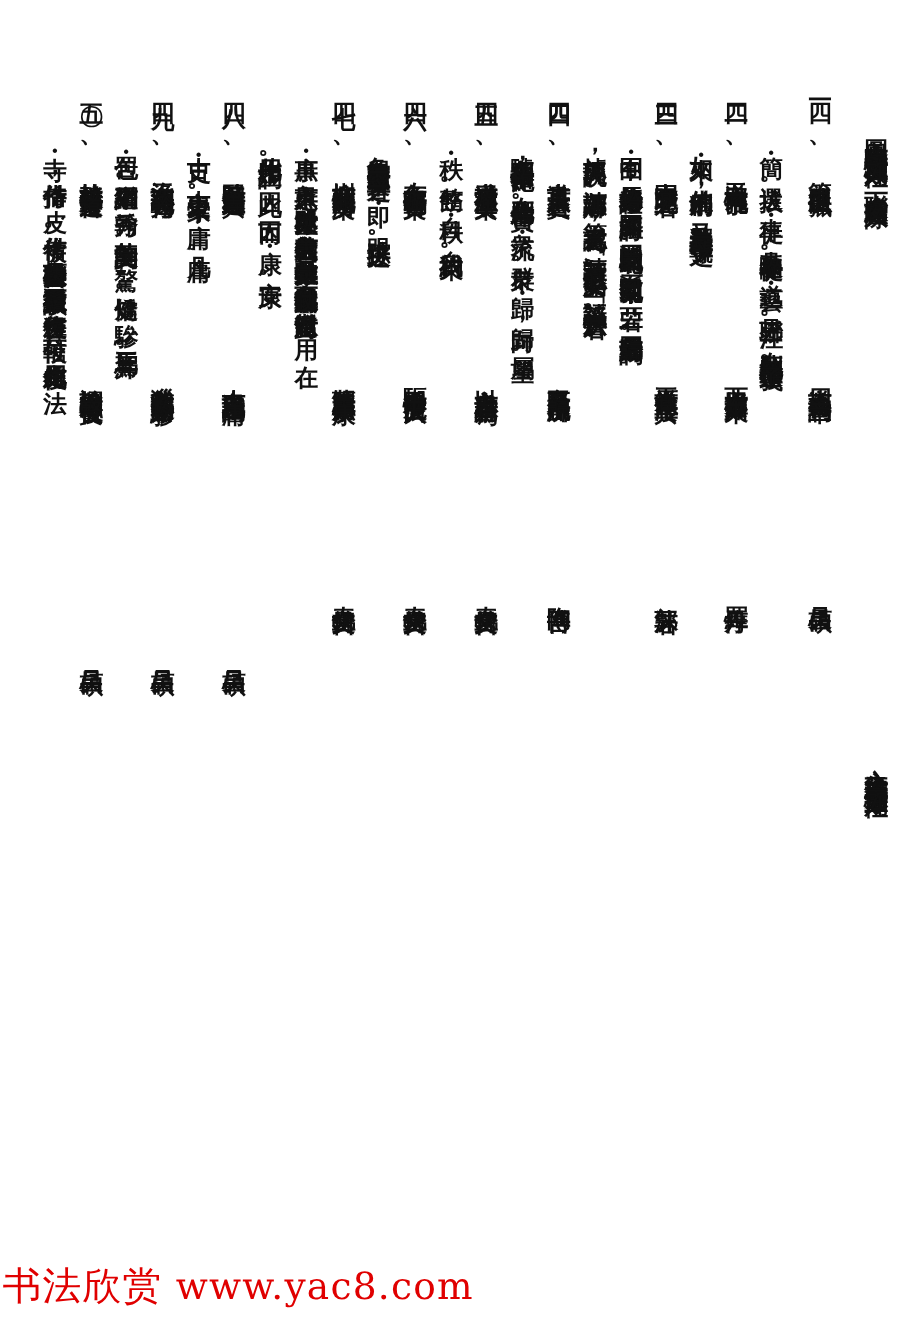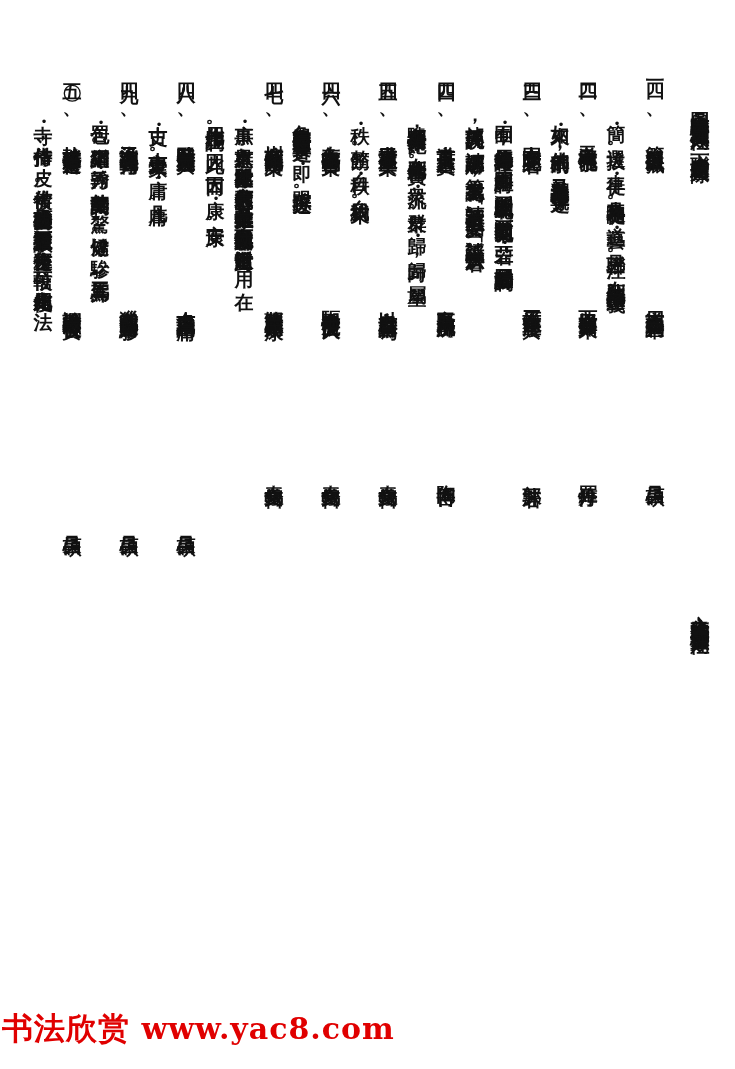--- a/index.html
+++ b/index.html
@@ -5,21 +5,21 @@
     html, body { margin: 0; padding: 0; }
     body {
       width: 735px; height: 1069px; background: #ffffff; position: relative; overflow: hidden;
       font-family: "DejaVu Serif", "Liberation Serif", serif; color: #111;
     }
     .page { position: absolute; left: 0; top: 0; width: 735px; height: 1069px; }
     .seg { position: absolute; writing-mode: vertical-rl; text-orientation: upright; font-size: 19px; line-height: 22px; letter-spacing: 1.5px; font-weight: bold; white-space: nowrap; }
     .watermark {
       position: absolute; left: 2px; top: 1008px;
       color: #e00000; font-size: 30px; white-space: nowrap;
-      font-family: "DejaVu Serif", serif; letter-spacing: 1px; font-weight: bold;
+      font-family: "DejaVu Serif", serif; letter-spacing: 1px;
     }
     .watermark .cn { font-family: "DejaVu Sans", sans-serif; font-size: 31px; }
   </style>
 </head>
 <body>
 
 <div class="page">
 
   <div class="seg" style="left:690px; top:96px;">圓與方比喻事物之靈活性與原則性。下聯意爲處理人際</div>
   <div class="seg" style="left:690px; top:600px;">之交往方式之權衡應側重于原則性。</div>

